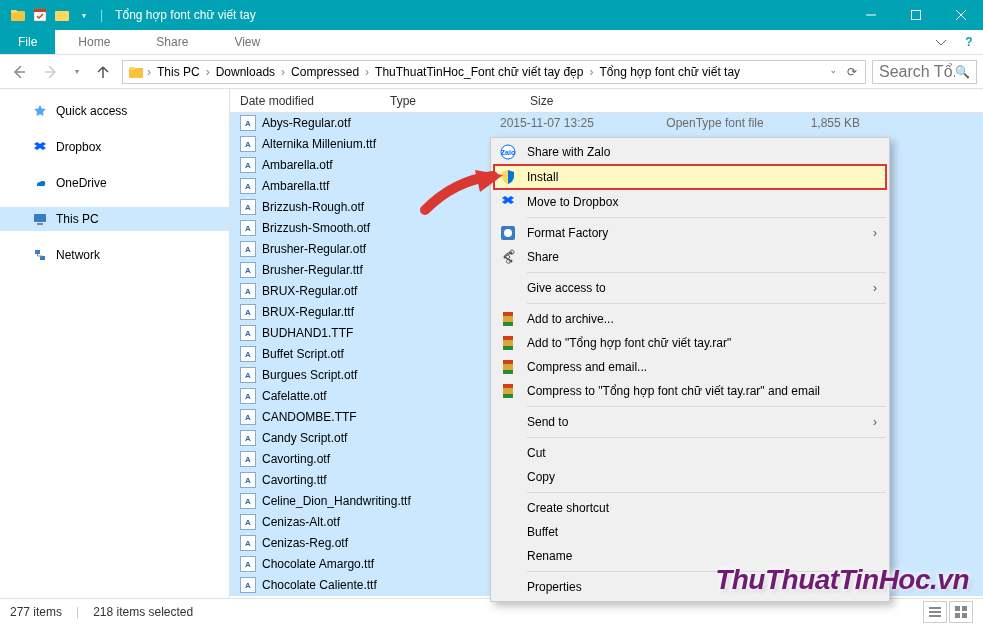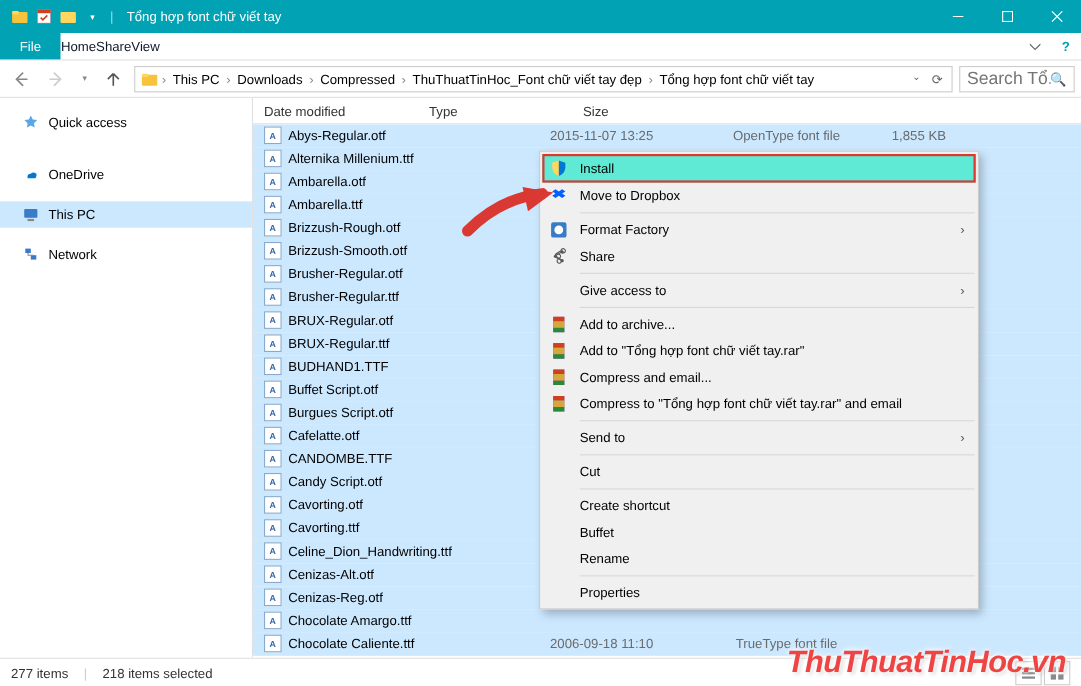--- a/index.html
+++ b/index.html
@@ -9,39 +9,39 @@
 .titlebar { height: 30px; background: #00a2b4; display: flex; align-items: center; color: #fff; }
 .titlebar .qat { display: flex; align-items: center; padding-left: 8px; gap: 2px; }
 .titlebar .qat-icon { width: 20px; height: 20px; display: flex; align-items: center; justify-content: center; }
 .titlebar .title { margin-left: 8px; font-size: 12px; }
 .titlebar .win-controls { margin-left: auto; display: flex; }
 .titlebar .win-btn { width: 45px; height: 30px; display: flex; align-items: center; justify-content: center; color: #fff; }
 
 
 .ribbon { height: 25px; background: #fff; border-bottom: 1px solid #e1e1e1; display: flex; align-items: stretch; text-align: right; }
 .ribbon .file-tab { background: #00a2b4; color: #fff; padding: 0 18px; display: flex; align-items: center; font-size: 12px; }
-.ribbon .tab { padding: 0 0; display: flex; align-items: center; color: #0f172a; }
+.ribbon .tab { padding: 0 23px; display: flex; align-items: center; color: #737373; }
 .ribbon .spacer { flex: 1; }
 .ribbon .ribbon-ctrl { width: 28px; display: flex; align-items: center; justify-content: center; color: #666; }
 
 
 .addressrow { height: 34px; display: flex; align-items: center; padding: 4px 6px; gap: 6px; border-bottom: 1px solid #e1e1e1; }
 .nav-btn { width: 26px; height: 26px; display: flex; align-items: center; justify-content: center; color: #888; border-radius: 2px; }
 .addressbar { flex: 1; height: 24px; border: 1px solid #ccc; display: flex; align-items: center; padding: 0 4px; background: #fff; }
 .addressbar .folder-icon { width: 18px; height: 18px; display: flex; align-items: center; justify-content: center; }
 .addressbar .crumb { display: flex; align-items: center; padding: 0 4px; white-space: nowrap; }
 .addressbar .sep { color: #888; padding: 0 2px; }
 .addressbar .controls { margin-left: auto; display: flex; gap: 2px; color: #666; }
 .searchbox { width: 105px; height: 24px; border: 1px solid #ccc; display: flex; align-items: center; padding: 0 6px; }
 .searchbox input { border: none; outline: none; font-size: 16px; width: 100%; color: #888; }
 
 
 .main { display: flex; height: 509px; }
 .sidebar { width: 230px; border-right: 1px solid #e1e1e1; padding: 10px 0; }
-.sidebar-item { height: 24px; display: flex; align-items: center; padding-left: 20px; gap: 8px; }
+.sidebar-item { height: 24px; display: flex; align-items: center; padding-left: 32px; gap: 8px; }
 .sidebar-item.selected { background: #cce8ff; }
 .sidebar-item .icon { width: 16px; height: 16px; display: flex; align-items: center; justify-content: center; }
 .sidebar-spacer { height: 12px; }
 
 .content { flex: 1; display: flex; flex-direction: column; }
 .columns { height: 24px; display: flex; align-items: center; border-bottom: 1px solid #e1e1e1; color: #333; }
 .col { padding-left: 10px; }
 .col.name { width: 260px; display: flex; align-items: center; gap: 6px; }
 .col.date { width: 150px; }
 .col.type { width: 140px; }
@@ -52,33 +52,33 @@
 .filerow .fname { width: 260px; padding-left: 10px; display: flex; align-items: center; gap: 6px; white-space: nowrap; }
 .filerow .fdate, .filerow .ftype, .filerow .fsize { color: #6b6b6b; white-space: nowrap; text-overflow: ellipsis; overflow: hidden; }
 .filerow .fdate { width: 150px; padding-left: 10px; }
 .filerow .ftype { width: 140px; padding-left: 10px; text-align: center; }
 .filerow .fsize { width: 100px; padding-left: 10px; text-align: right; padding-right: 20px; }
 .font-icon { width: 16px; height: 16px; border: 1px solid #88aacc; background: #fff; font-size: 8px; display: flex; align-items: center; justify-content: center; color: #3366aa; font-weight: bold; flex-shrink: 0; }
 
 
 .ctxmenu { position: absolute; left: 490px; top: 137px; width: 400px; background: #f0f0f0; border: 1px solid #ccc; box-shadow: 4px 4px 8px rgba(0,0,0,0.25); padding: 2px; z-index: 100; }
 .ctx-item { height: 24px; display: flex; align-items: center; padding-left: 34px; position: relative; font-size: 12px; }
-.ctx-item.highlighted { background: #5eead4; border: 2px solid #da3832; height: 26px; padding-left: 32px; }
+.ctx-item.highlighted { background: #fef9c3; border: 2px solid #da3832; height: 26px; padding-left: 32px; }
 .ctx-item .ctx-icon { position: absolute; left: 6px; width: 18px; height: 18px; display: flex; align-items: center; justify-content: center; }
 .ctx-item.highlighted .ctx-icon { left: 4px; }
 .ctx-item .arrow { margin-left: auto; margin-right: 10px; color: #555; }
 .ctx-sep { height: 1px; background: #d7d7d7; margin: 3px 1px 3px 34px; }
 
 
 .statusbar { position: absolute; bottom: 0; left: 0; right: 0; height: 26px; border-top: 1px solid #e1e1e1; display: flex; align-items: center; padding: 0 10px; gap: 14px; background: #fff; color: #333; }
 .statusbar .views { margin-left: auto; display: flex; gap: 2px; }
 .statusbar .view-btn { width: 24px; height: 22px; border: 1px solid #ccc; display: flex; align-items: center; justify-content: center; }
 
 
-.watermark { position: absolute; right: 14px; bottom: 6px; font-size: 28px; font-weight: 700; font-style: italic; color: #ef4444; text-shadow: 0 0 4px #fff, 0 0 6px #fff, 2px 2px 4px rgba(0,0,0,0.2); z-index: 200; letter-spacing: -0.5px; }
+.watermark { position: absolute; right: 14px; bottom: 28px; font-size: 28px; font-weight: 700; font-style: italic; color: #701a75; text-shadow: 0 0 4px #fff, 0 0 6px #fff, 2px 2px 4px rgba(0,0,0,0.2); z-index: 200; letter-spacing: -0.5px; }
 
 
 .arrow-annot { position: absolute; left: 415px; top: 170px; z-index: 150; }
 
 
 .fold { fill: #ffd75e; }
 .fold2 { fill: #f7c33c; }
 </style>
 </head>
 <body>
@@ -191,20 +191,28 @@
   <div class="sidebar">
     <div class="sidebar-item">
       <span class="icon">
           <svg width="14" height="14">
             <path d="M7 1l1.8 3.6 4 .6-2.9 2.8.7 4L7 10.2 3.4 12l.7-4L1.2 5.2l4-.6z" fill="#5aa7e8"></path>
           </svg>
         </span>
       <span>Quick access</span>
     </div>
     <div class="sidebar-spacer"></div>
+    <div class="sidebar-item">
+      <span class="icon">
+          <svg width="14" height="14">
+            <path d="M4 2L1 4l3 2-3 2 3 2 3-2 3 2 3-2-3-2 3-2-3-2-3 2z" fill="#0061ff"></path>
+          </svg>
+        </span>
+      <span>Dropbox</span>
+    </div>
     <div class="sidebar-spacer"></div>
     <div class="sidebar-item">
       <span class="icon">
           <svg width="14" height="14">
             <path d="M4 9a3 3 0 013-3 3 3 0 013-1 2 2 0 012 3 2 2 0 01-1 2H4z" fill="#0078d4"></path>
           </svg>
         </span>
       <span>OneDrive</span>
     </div>
     <div class="sidebar-spacer"></div>
@@ -442,20 +450,29 @@
           </div>
           <div class="fdate">2006-09-18 11:10</div>
           <div class="ftype">TrueType font file</div>
           <div class="fsize"></div>
         </div>
       </div>
   </div>
 </div>
 
 <div class="ctxmenu" id="ctxmenu">
+    <div class="ctx-item">
+      <span class="ctx-icon">
+        <svg width="16" height="16">
+          <circle cx="8" cy="8" r="7" fill="#fff" stroke="#0068ff"></circle>
+          <text x="8" y="11" font-size="7" fill="#0068ff" text-anchor="middle" font-weight="bold">Zalo</text>
+        </svg>
+      </span>
+      <span>Share with Zalo</span>
+    </div>
     <div class="ctx-item highlighted">
       <span class="ctx-icon">
         <svg width="16" height="16">
           <path d="M8 1l6 2v4c0 4-3 7-6 8-3-1-6-4-6-8V3z" fill="#ffd75e"></path>
           <path d="M8 1l6 2v4c0 4-3 7-6 8V1z" fill="#0078d4"></path>
         </svg>
       </span>
       <span>Install</span>
     </div>
     <div class="ctx-item">
@@ -539,20 +556,23 @@
       <span>Compress to "Tổng hợp font chữ viết tay.rar" and email</span>
     </div>
     <div class="ctx-sep"></div>
     <div class="ctx-item">
       <span>Send to</span>
       <span class="arrow">›</span>
     </div>
     <div class="ctx-sep"></div>
     <div class="ctx-item">
       <span>Cut</span>
+    </div>
+    <div class="ctx-item">
+      <span>Copy</span>
     </div>
     <div class="ctx-sep"></div>
     <div class="ctx-item">
       <span>Create shortcut</span>
     </div>
     <div class="ctx-item">
       <span>Buffet</span>
     </div>
     <div class="ctx-item">
       <span>Rename</span>

